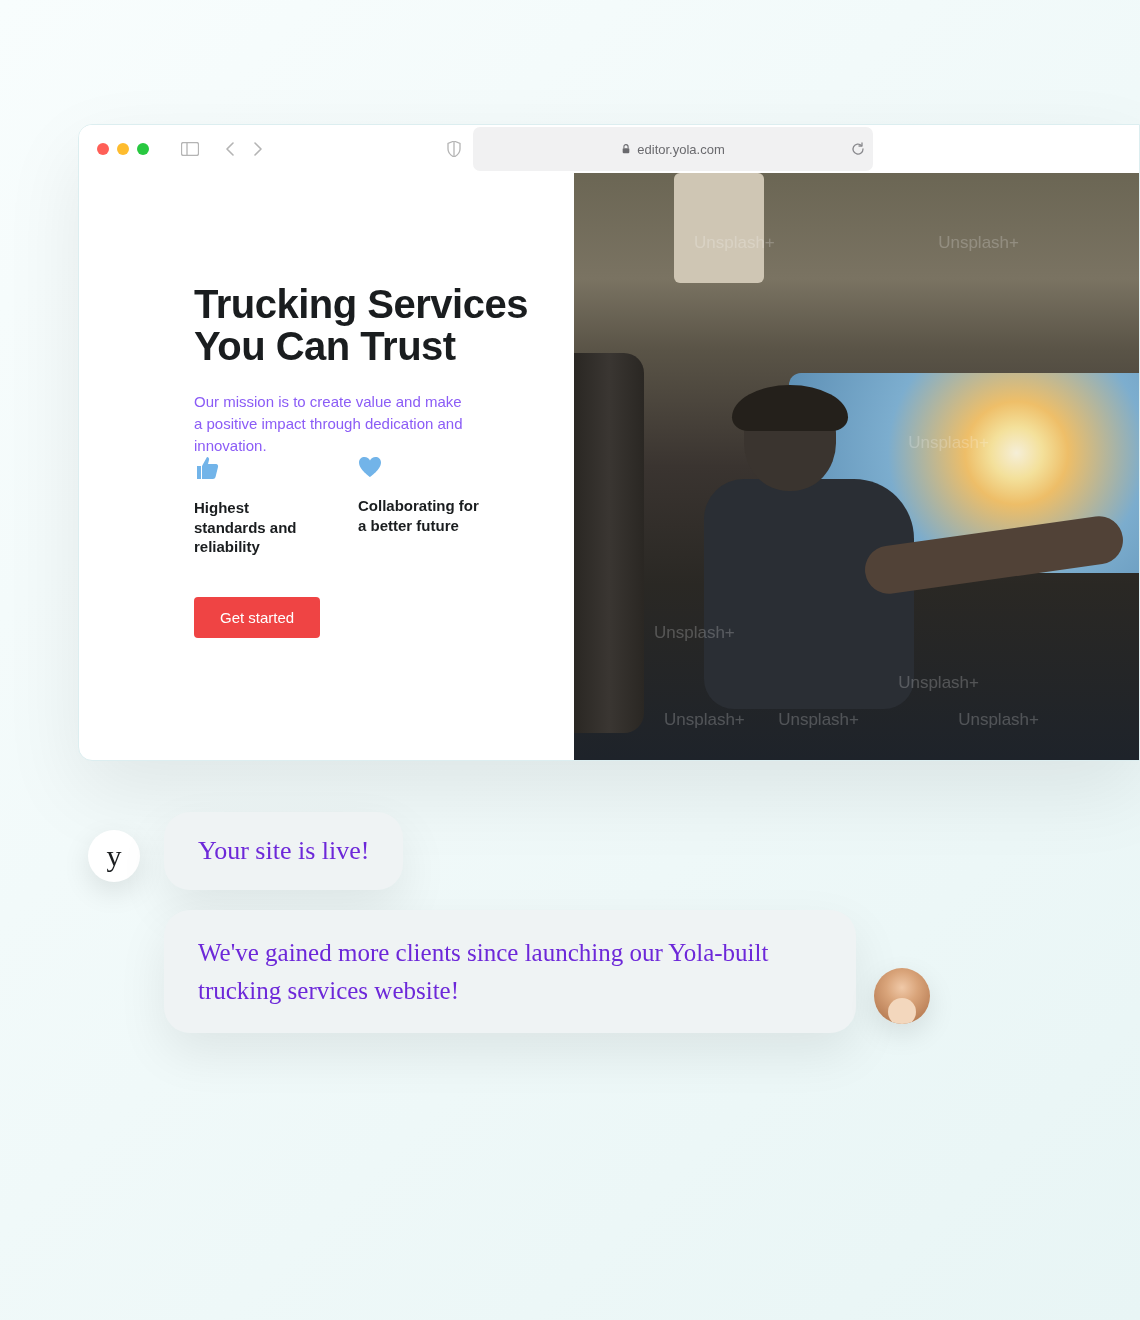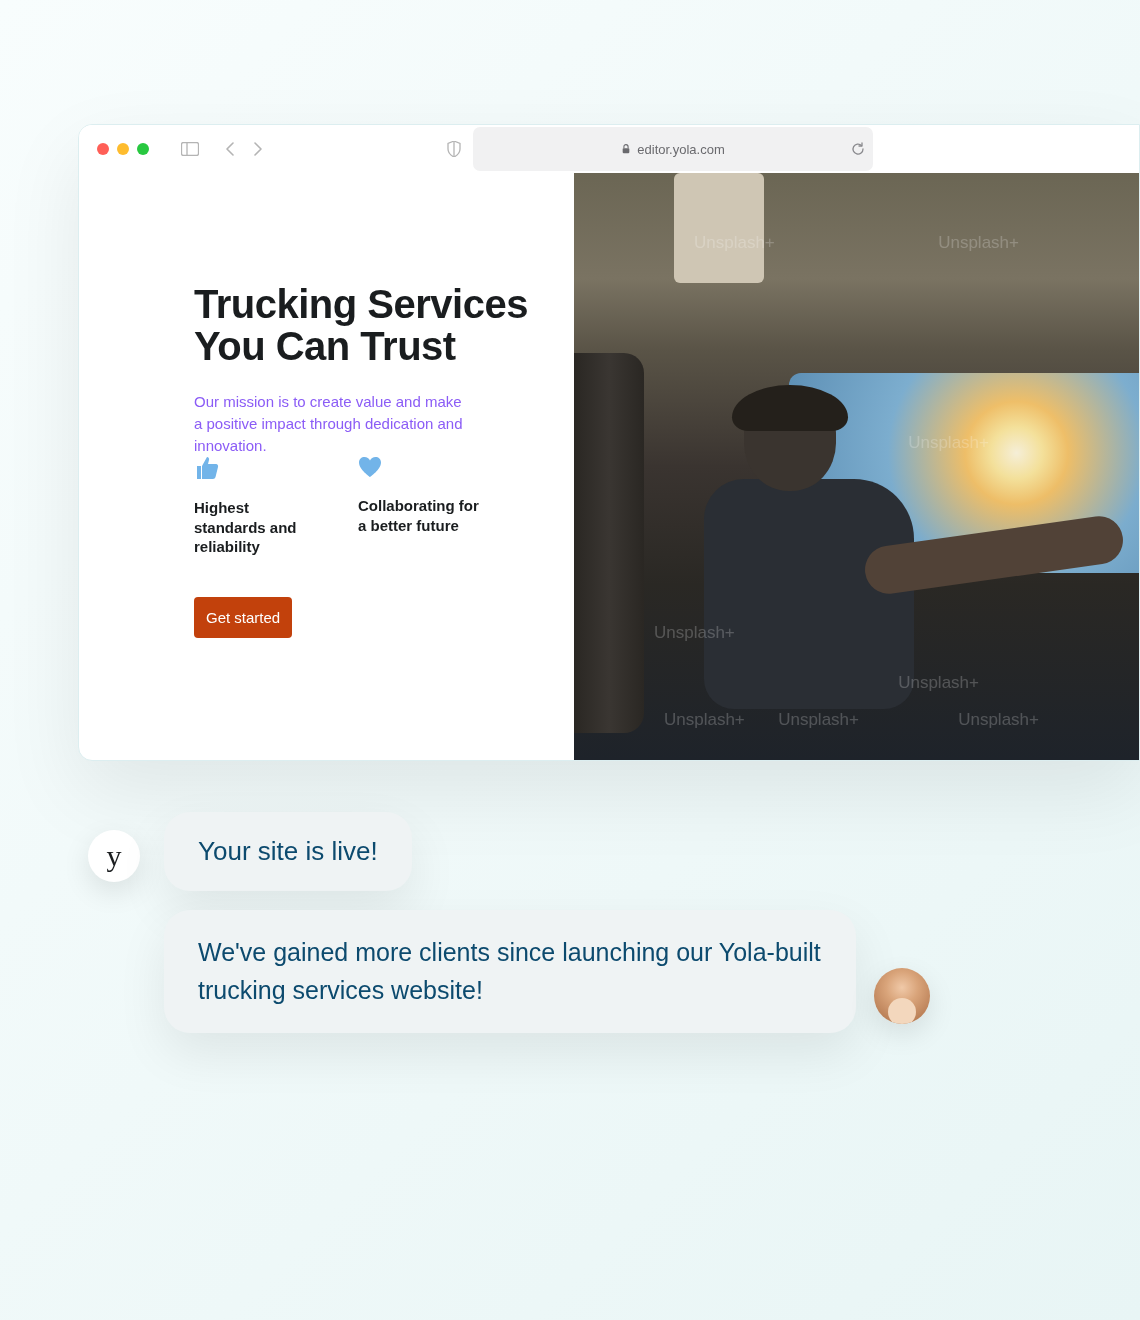--- a/index.html
+++ b/index.html
@@ -118,24 +118,24 @@
       margin-bottom: 14px;
     }
     .feature-label {
       font-size: 15px;
       font-weight: 600;
       color: #1a1d1f;
       line-height: 1.3;
     }
 
     .cta-btn {
-      background: #c2410c;
+      background: #ef4444;
       color: #fff;
       border: none;
-      padding: 12px 12px;
+      padding: 12px 26px;
       font-size: 15px;
       font-weight: 500;
       border-radius: 4px;
       cursor: pointer;
     }
 
     
     .hero-right {
       flex: 1;
       background: linear-gradient(180deg, #6b6654 0%, #7a7362 18%, #5a5447 30%, #3a3430 50%, #2a2824 70%, #1e232a 100%);
@@ -224,22 +224,23 @@
       color: #1a1d1f;
       box-shadow: 0 10px 28px rgba(0,0,0,0.10);
       font-family: Georgia, serif;
     }
 
     .bubble {
       position: absolute;
       background: #eff3f4;
       border-radius: 26px;
       padding: 24px 34px;
-      color: #0c4a6e;
+      color: #6d28d9;
       box-shadow: 0 20px 50px rgba(0,0,0,0.08);
+      font-family: Liberation Serif, serif;
     }
 
     .bubble-1 {
       top: 812px;
       left: 164px;
       font-size: 26px;
       font-weight: 400;
     }
 
     .bubble-2 {

